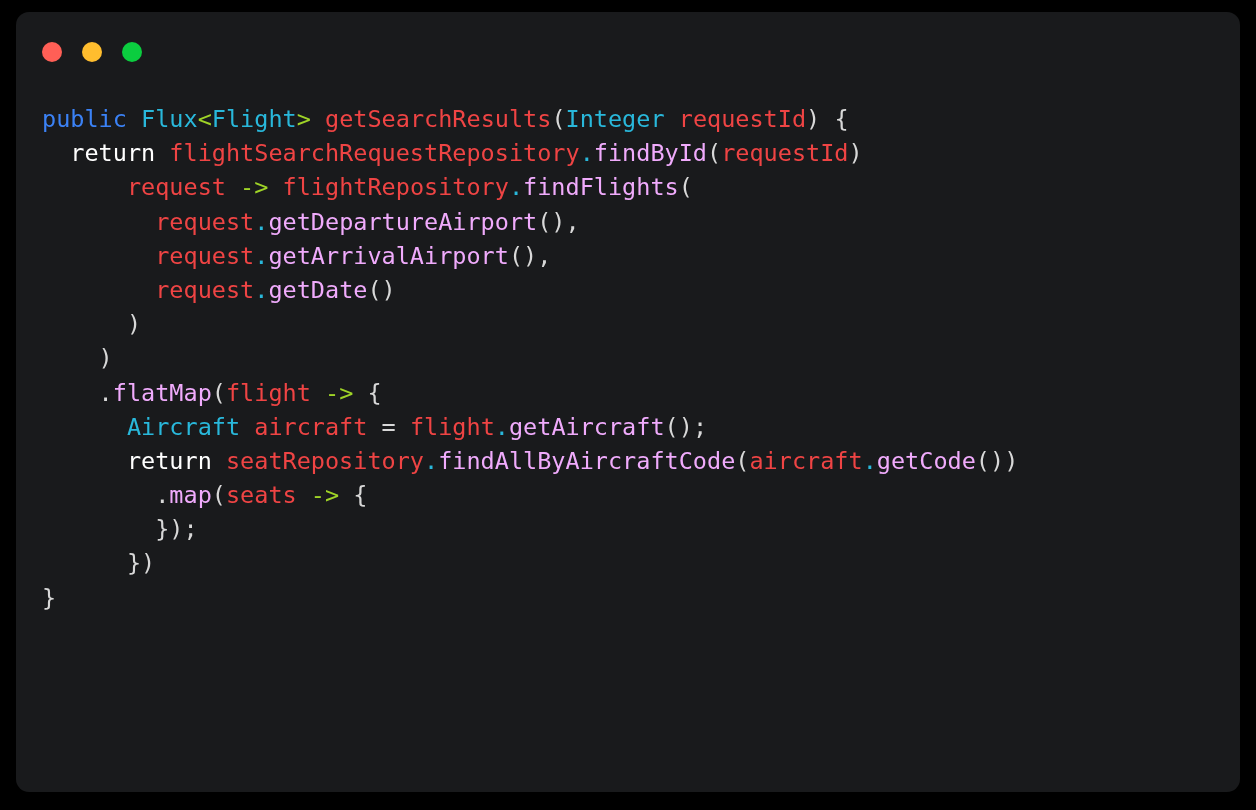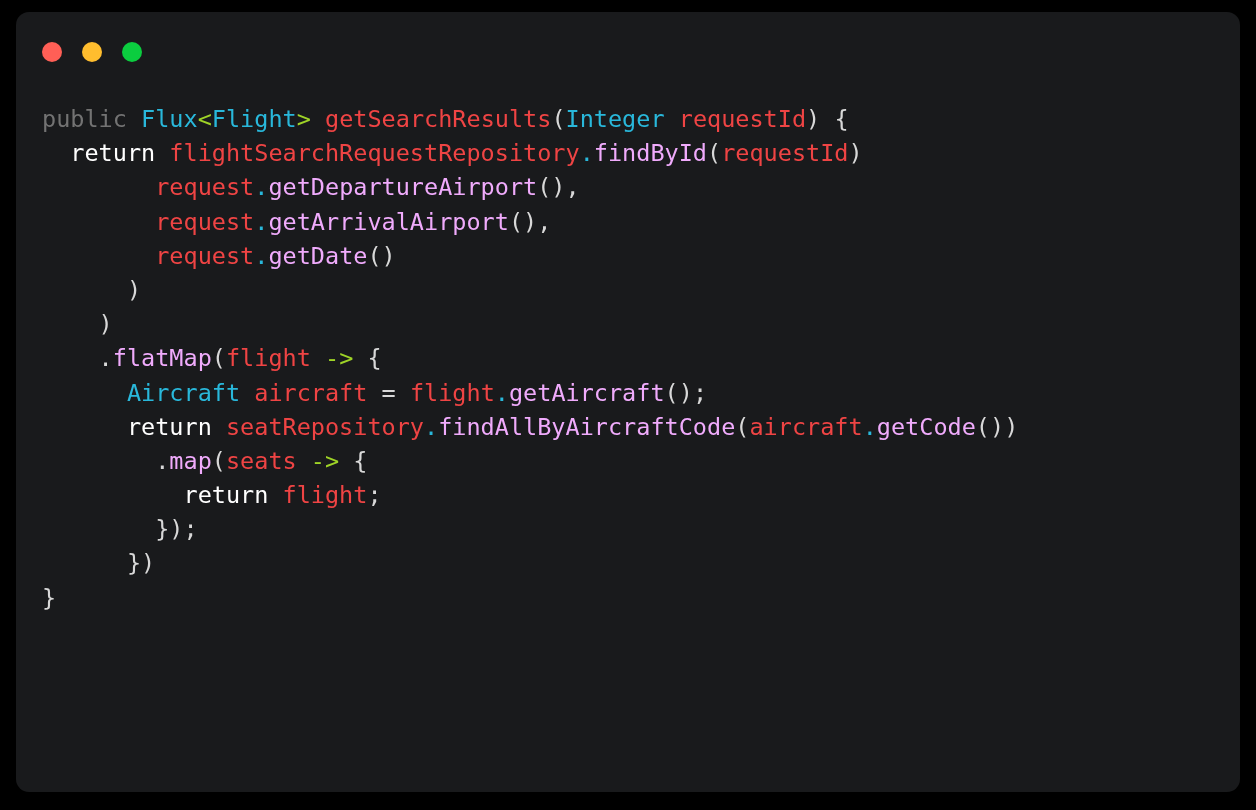--- a/index.html
+++ b/index.html
@@ -74,21 +74,21 @@
     line-height: 34.2px;
     letter-spacing: 0px;
     white-space: pre;
     color: #d8d8d8;
     -webkit-font-smoothing: antialiased;
   }
 
   .line { display: block; height: 34.2px; }
 
   
-  .t-kw    { color: #737373; }  
+  .t-kw    { color: #3b82f6; }  
   .t-type  { color: #29b8db; }  
   .t-var   { color: #ef4444; }  
   .t-ret   { color: #ffffff; }  
   .t-fn    { color: #f0abfc; }  
   .t-op    { color: #9fd427; }  
   .t-punct { color: #d8d8d8; }  
   .t-dot   { color: #29b8db; }  
 </style>
 </head>
 <body>
@@ -99,30 +99,30 @@
 
     <div class="titlebar">
       <span class="dot close"></span>
       <span class="dot minimize"></span>
       <span class="dot maximize"></span>
     </div>
 
     <div class="code-area">
       <pre class="code" id="code-block"><span class="line"><span class="t-kw">public</span><span> </span><span class="t-type">Flux</span><span class="t-op">&lt;</span><span class="t-type">Flight</span><span class="t-op">&gt;</span><span> </span><span class="t-var">getSearchResults</span><span class="t-punct">(</span><span class="t-type">Integer</span><span> </span><span class="t-var">requestId</span><span class="t-punct">)</span><span> </span><span class="t-punct">{</span>
 </span><span class="line"><span>  </span><span class="t-ret">return</span><span> </span><span class="t-var">flightSearchRequestRepository</span><span class="t-dot">.</span><span class="t-fn">findById</span><span class="t-punct">(</span><span class="t-var">requestId</span><span class="t-punct">)</span>
+</span><span class="line"><span>      </span><span class="t-var">request</span><span> </span><span class="t-op">-&gt;</span><span> </span><span class="t-var">flightRepository</span><span class="t-dot">.</span><span class="t-fn">findFlights</span><span class="t-punct">(</span>
 </span><span class="line"><span>        </span><span class="t-var">request</span><span class="t-dot">.</span><span class="t-fn">getDepartureAirport</span><span class="t-punct">()</span><span class="t-punct">,</span>
 </span><span class="line"><span>        </span><span class="t-var">request</span><span class="t-dot">.</span><span class="t-fn">getArrivalAirport</span><span class="t-punct">()</span><span class="t-punct">,</span>
 </span><span class="line"><span>        </span><span class="t-var">request</span><span class="t-dot">.</span><span class="t-fn">getDate</span><span class="t-punct">()</span>
 </span><span class="line"><span>      </span><span class="t-punct">)</span>
 </span><span class="line"><span>    </span><span class="t-punct">)</span>
 </span><span class="line"><span>    </span><span class="t-punct">.</span><span class="t-fn">flatMap</span><span class="t-punct">(</span><span class="t-var">flight</span><span> </span><span class="t-op">-&gt;</span><span> </span><span class="t-punct">{</span>
 </span><span class="line"><span>      </span><span class="t-type">Aircraft</span><span> </span><span class="t-var">aircraft</span><span> </span><span class="t-punct">=</span><span> </span><span class="t-var">flight</span><span class="t-dot">.</span><span class="t-fn">getAircraft</span><span class="t-punct">()</span><span class="t-punct">;</span>
 </span><span class="line"><span>      </span><span class="t-ret">return</span><span> </span><span class="t-var">seatRepository</span><span class="t-dot">.</span><span class="t-fn">findAllByAircraftCode</span><span class="t-punct">(</span><span class="t-var">aircraft</span><span class="t-dot">.</span><span class="t-fn">getCode</span><span class="t-punct">())</span>
 </span><span class="line"><span>        </span><span class="t-punct">.</span><span class="t-fn">map</span><span class="t-punct">(</span><span class="t-var">seats</span><span> </span><span class="t-op">-&gt;</span><span> </span><span class="t-punct">{</span>
-</span><span class="line"><span>          </span><span class="t-ret">return</span><span> </span><span class="t-var">flight</span><span class="t-punct">;</span>
 </span><span class="line"><span>        </span><span class="t-punct">});</span>
 </span><span class="line"><span>      </span><span class="t-punct">})</span>
 </span><span class="line"><span class="t-punct">}</span>
 </span></pre>
     </div>
 
   </div>
 
 </div>
 

